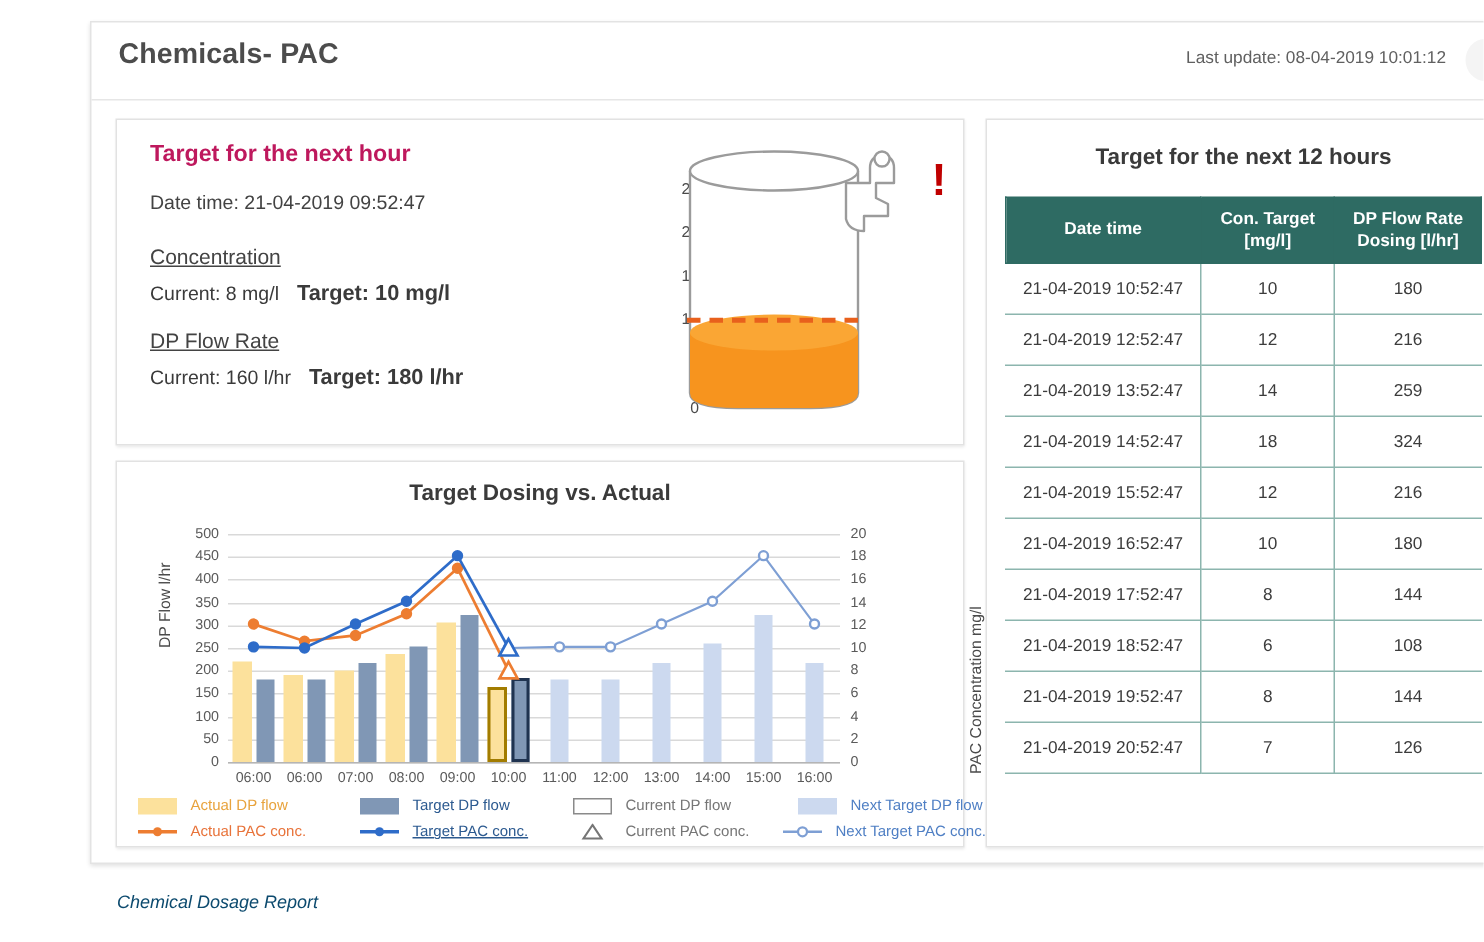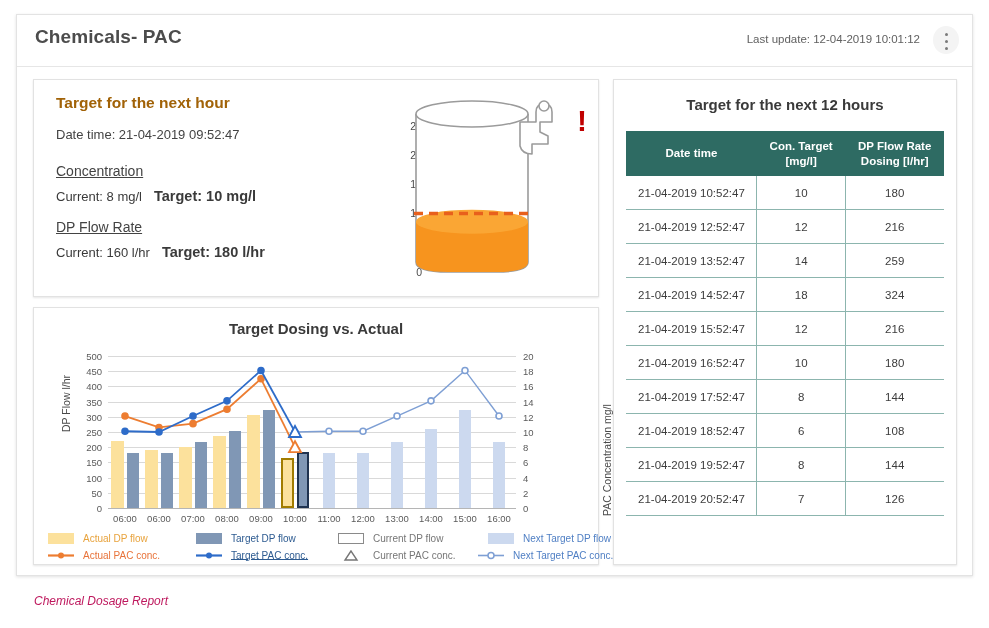--- a/index.html
+++ b/index.html
@@ -11,20 +11,21 @@
     font-family: "Liberation Sans", sans-serif;
     width: 989px;
     height: 628px;
     overflow: hidden;
   }
   #app {
     position: relative;
     width: 861px;
     height: 628px;
     box-sizing: border-box;
+    margin-left: 44px;
   }
   .page-frame {
     position: absolute;
     left: 16px;
     top: 14px;
     width: 957px;
     height: 562px;
     background: #ffffff;
     border: 1px solid #e3e3e3;
     box-shadow: 0 1px 3px rgba(0,0,0,0.12);
@@ -84,21 +85,21 @@
     box-shadow: 0 1px 2px rgba(0,0,0,0.10);
     box-sizing: border-box;
   }
   #card-target-hour { left: 16px; top: 64px; width: 566px; height: 218px; }
   #card-chart       { left: 16px; top: 292px; width: 566px; height: 258px; }
   #card-table       { left: 596px; top: 64px; width: 344px; height: 486px; }
 
   
   .th-title {
     position: absolute; left: 22px; top: 14px;
-    font-size: 15.5px; font-weight: bold; color: #a16207;
+    font-size: 15.5px; font-weight: bold; color: #be185d;
   }
   .th-datetime {
     position: absolute; left: 22px; top: 47px;
     font-size: 13px; color: #434343;
   }
   .th-sec-label {
     position: absolute; left: 22px;
     font-size: 14px; color: #434343;
     text-decoration: underline;
   }
@@ -233,33 +234,33 @@
   table.data col.c1 { width: 130px; }
   table.data col.c2 { width: 90px; }
   table.data col.c3 { width: 98px; }
 
   
   .footer-link {
     position: absolute;
     left: 34px; top: 594px;
     font-size: 12px;
     font-style: italic;
-    color: #be185d;
+    color: #0c4a6e;
     cursor: pointer;
   }
 </style>
 </head>
 <body>
 
 <div id="app">
   <div class="page-frame">
 
     <div class="page-header">
       <div class="page-title">Chemicals- PAC</div>
-      <div class="last-update">Last update: 12-04-2019  10:01:12</div>
+      <div class="last-update">Last update: 08-04-2019  10:01:12</div>
       <div class="kebab">
         <i></i>
           <i></i>
           <i></i>
       </div>
     </div>
 
     <div class="card" id="card-target-hour">
       <div class="th-title">Target for the next  hour</div>
       <div class="th-datetime">Date time: 21-04-2019  09:52:47</div>

